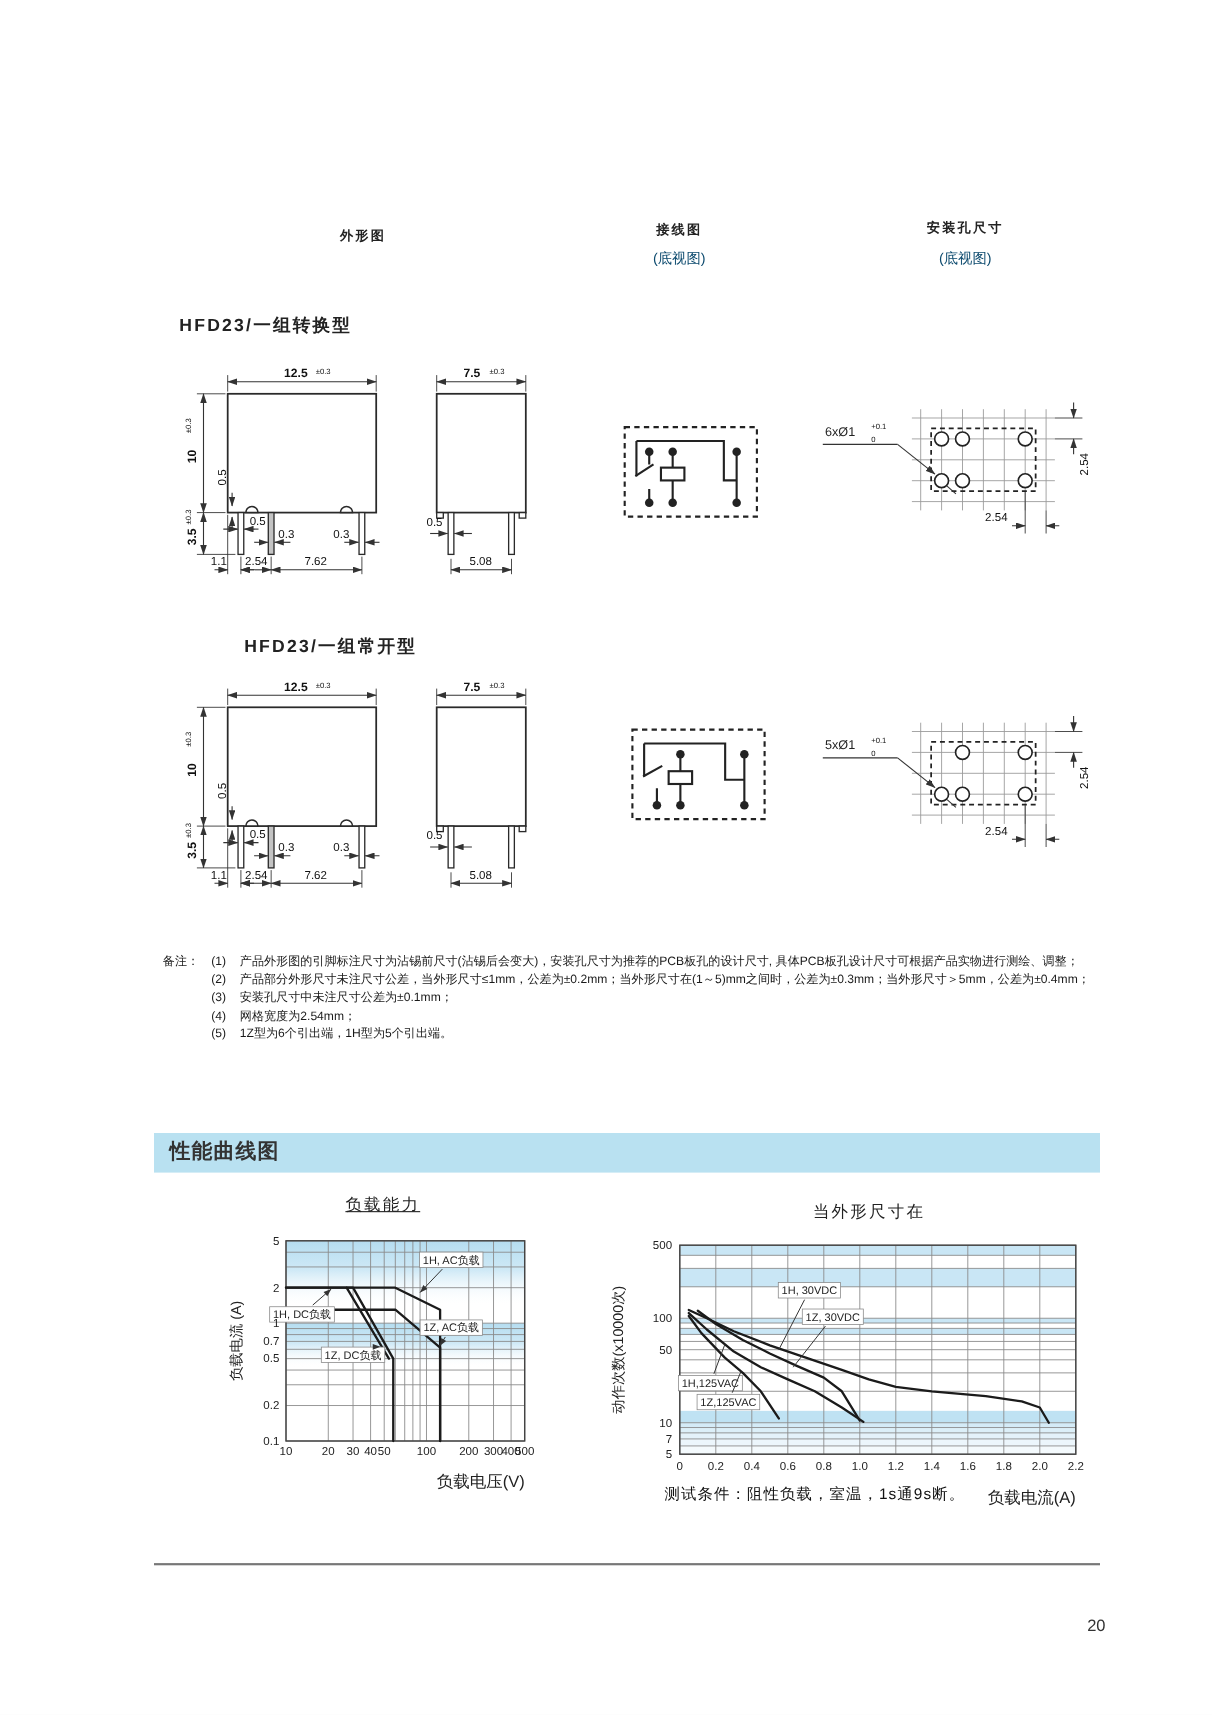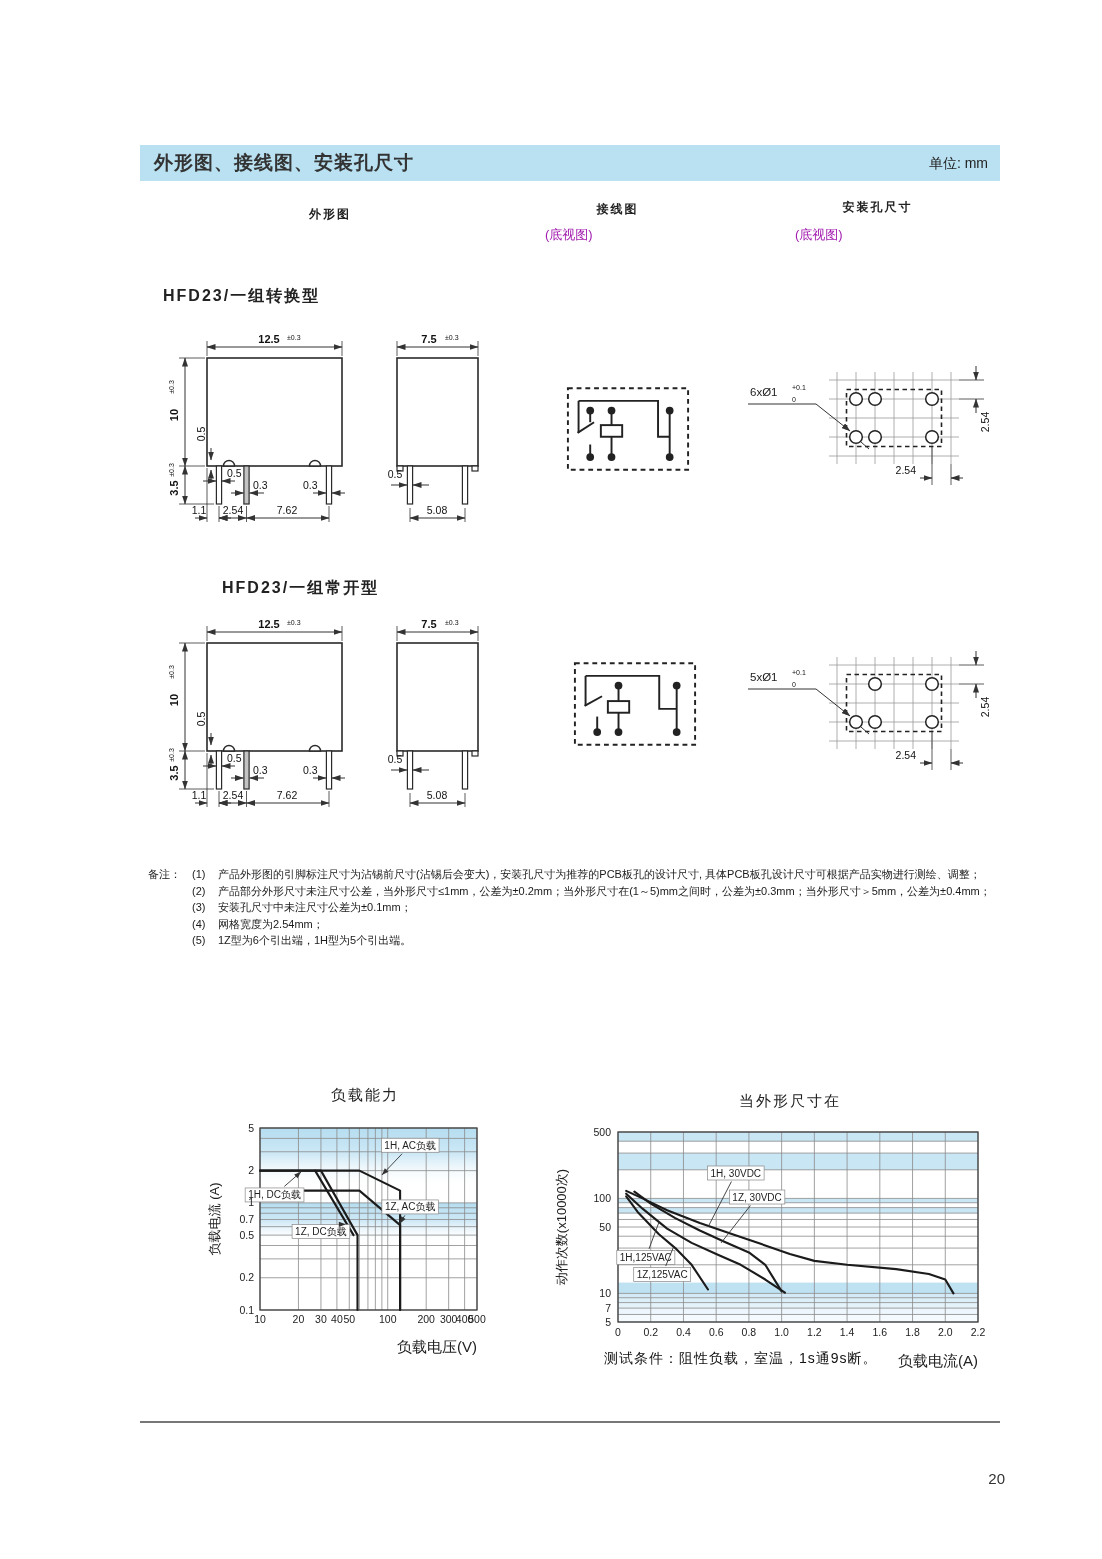--- a/index.html
+++ b/index.html
@@ -3,21 +3,21 @@
 <meta charset="utf-8">
 <style>
   html,body{margin:0;padding:0;background:#e8e8e8;}
   #page{position:relative;width:1102px;height:1559px;background:#ffffff;overflow:hidden;
         font-family:"Liberation Sans","DejaVu Sans",sans-serif;color:#1a1a1a;}
   .abs{position:absolute;}
   .bar{background:#b9e1f1;height:36px;line-height:36px;display:flex;justify-content:space-between;align-items:center;}
   .bar .t{font-size:19px;font-weight:bold;color:#333;padding-left:14px;letter-spacing:1px;}
   .bar .u{font-size:14px;color:#222;padding-right:12px;}
   .colhead{font-size:12px;font-weight:bold;color:#222;text-align:center;letter-spacing:2px;}
-  .colsub{font-size:13px;font-weight:normal;color:#a21caf;letter-spacing:0;}
+  .colsub{font-size:13px;font-weight:normal;color:#0c4a6e;text-align:center;letter-spacing:0;}
   .secttitle{font-size:16px;font-weight:bold;color:#222;letter-spacing:2px;}
   .charttitle{font-size:15px;color:#222;text-align:center;letter-spacing:2px;}
   .notes{display:flex;font-size:11px;line-height:1.5;color:#1a1a1a;}
   .notes-label{width:44px;flex:none;}
   .notes-items{flex:1;}
   .note-row{display:flex;}
   .note-num{width:26px;flex:none;}
   .note-text{flex:1;}
   .testnote{font-size:14px;color:#111;letter-spacing:1px;}
   .pagenum{font-size:15px;color:#333;text-align:right;}
@@ -43,24 +43,20 @@
       <path d="M0,0 L9,3 L0,6 Z" fill="#333"></path>
     </marker>
     <marker id="arr" markerWidth="9" markerHeight="6" refX="0.5" refY="3" orient="auto" markerUnits="userSpaceOnUse">
       <path d="M9,0 L0,3 L9,6 Z" fill="#333"></path>
     </marker>
   </defs>
 </svg>
 
 <div id="page">
 
-  <div class="abs bar" style="left:140px;top:145px;width:860px;">
-    <span class="t">外形图、接线图、安装孔尺寸</span>
-    <span class="u">单位: mm</span>
-  </div>
 
   <div class="abs colhead" style="left:250px;top:206px;width:160px;">外形图</div>
   <div class="abs colhead" style="left:545px;top:201px;width:145px;">接线图</div>
   <div class="abs colsub" style="left:545px;top:226px;width:145px;">(底视图)</div>
   <div class="abs colhead" style="left:795px;top:199px;width:165px;">安装孔尺寸</div>
   <div class="abs colsub" style="left:795px;top:226px;width:165px;">(底视图)</div>
 
   <div class="abs secttitle" style="left:163px;top:286px;">HFD23/一组转换型</div>
   <div class="abs" id="outline-slot-0" style="left:165px;top:330px;">
   <svg width="390" height="200" viewBox="0 0 390 200">
@@ -317,22 +313,25 @@
         <span class="note-num">(4)</span>
         <span class="note-text">网格宽度为2.54mm；</span>
       </div>
       <div class="note-row">
         <span class="note-num">(5)</span>
         <span class="note-text">1Z型为6个引出端，1H型为5个引出端。</span>
       </div>
     </div>
   </div>
 
-
-  <div class="abs charttitle" style="left:285px;top:1086px;width:160px;">负载能力</div>
+  <div class="abs bar" style="left:140px;top:1030px;width:860px;">
+    <span class="t">性能曲线图</span>
+  </div>
+
+  <div class="abs charttitle" style="left:268px;top:1086px;width:160px;text-decoration:underline;">负载能力</div>
   <div class="abs charttitle" style="left:700px;top:1092px;width:180px;">当外形尺寸在</div>
 
   <div class="abs" id="chart-load" style="left:205px;top:1114px;"><svg width="292" height="250">
         <defs>
           <linearGradient id="bandg" x1="0" y1="0" x2="0" y2="1">
             <stop offset="0%" stop-color="#b5ddf0"></stop>
             <stop offset="45%" stop-color="#cfe9f6"></stop>
             <stop offset="100%" stop-color="#ffffff" stop-opacity="0"></stop>
           </linearGradient>
         </defs>

